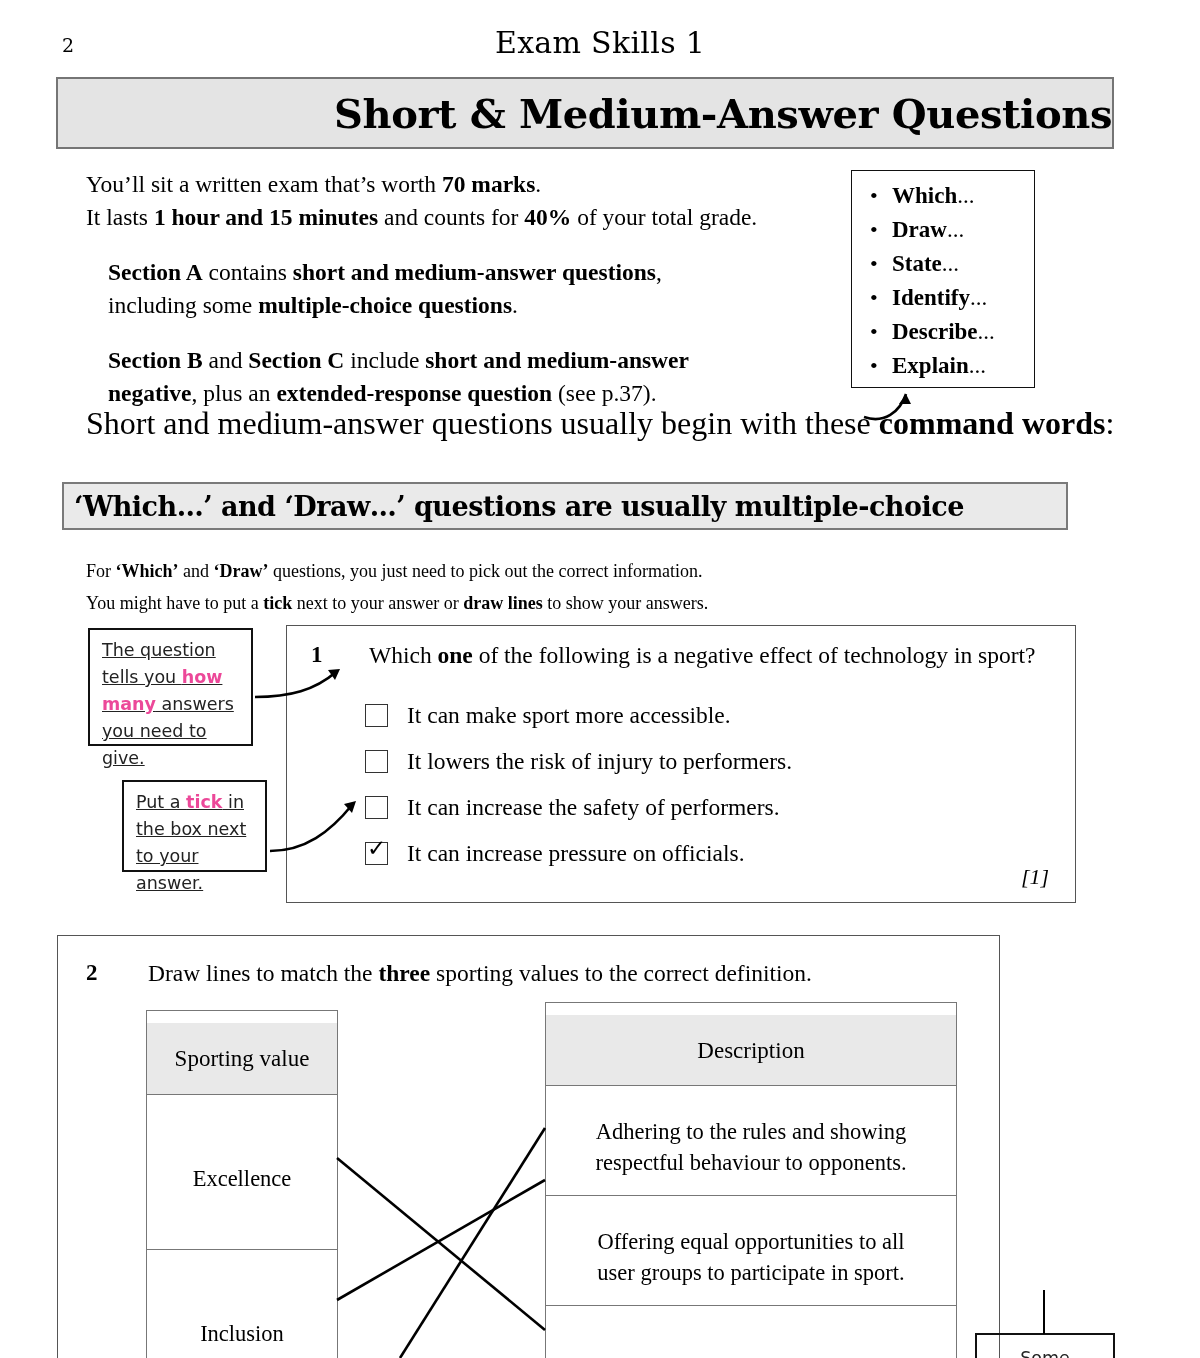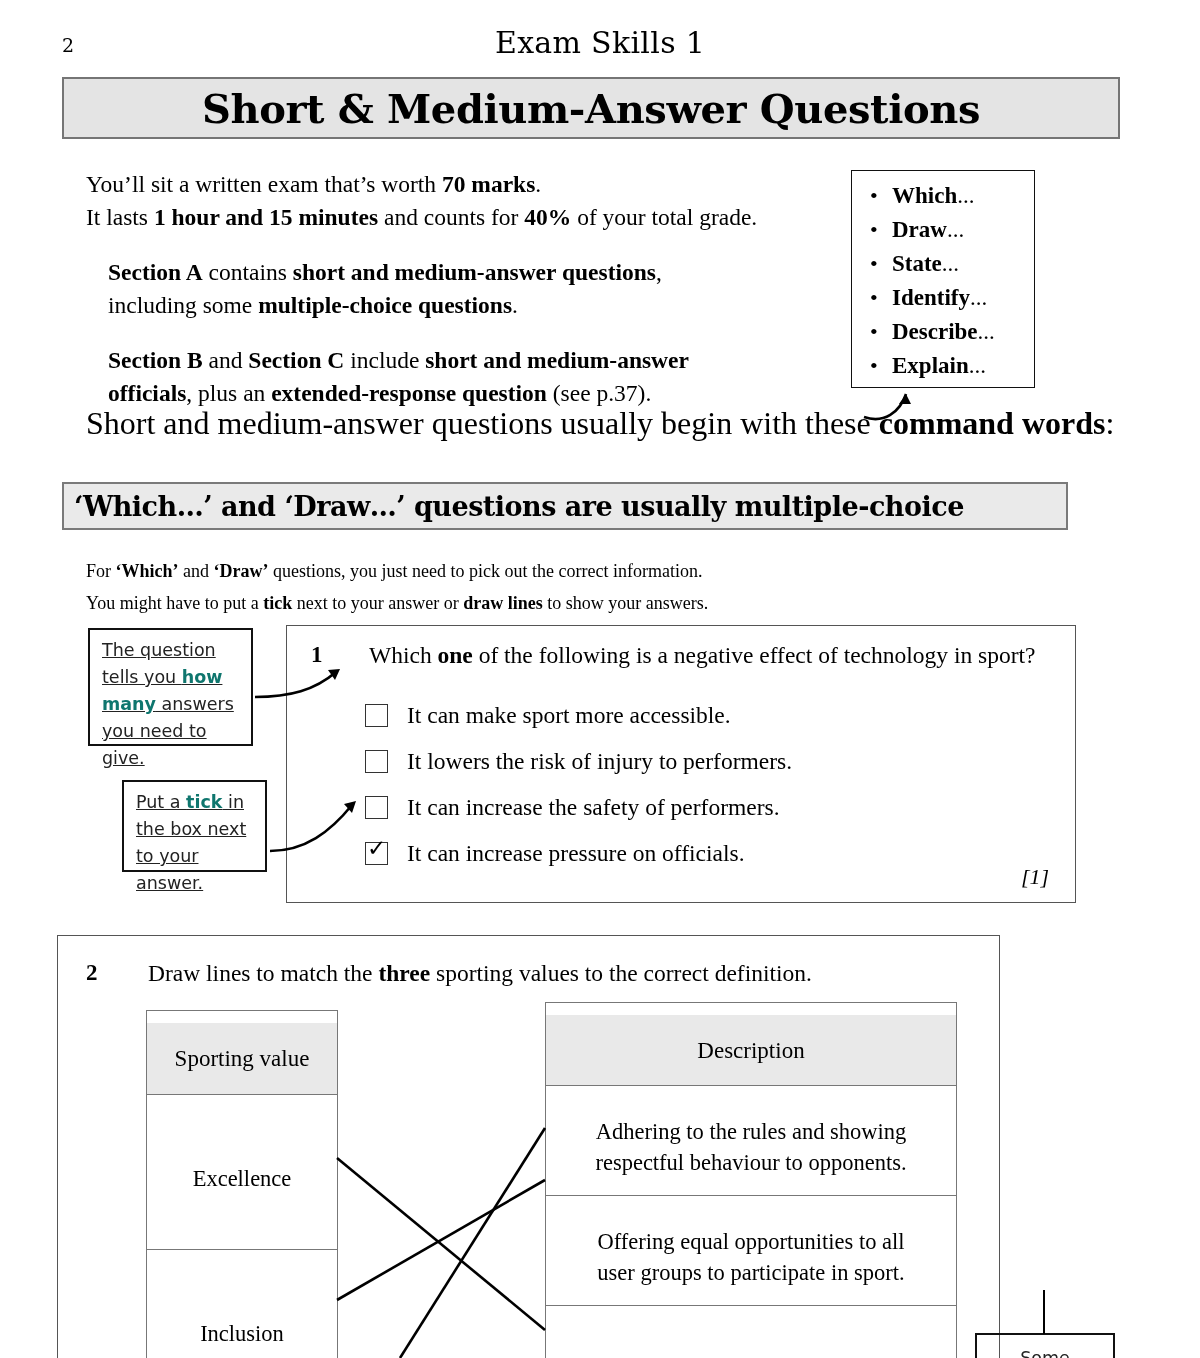--- a/index.html
+++ b/index.html
@@ -39,30 +39,30 @@
     width: 1200px;
     text-align: center;
     font-family: "DejaVu Serif", serif;
     font-size: 30px;
     letter-spacing: 0.3px;
   }
 
   
   .title-bar {
     position: absolute;
-    left: 62px;
+    left: 56px;
     top: 77px;
     width: 1058px;
-    height: 62px;
+    height: 72px;
     background: #e4e4e4;
     border: 2px solid #757575;
     box-sizing: border-box;
     display: flex;
     align-items: center;
-    justify-content: center;
+    justify-content: flex-end;
   }
   .title-bar-text {
     font-family: "DejaVu Serif", serif;
     font-weight: bold;
     font-size: 40px;
     letter-spacing: -0.4px;
     white-space: nowrap;
   }
 
   
@@ -220,21 +220,21 @@
     position: absolute;
     border: 2px solid #111;
     box-sizing: border-box;
     font-family: "DejaVu Sans", sans-serif;
     font-size: 17.5px;
     line-height: 27px;
     color: #222;
     padding: 7px 12px;
     text-decoration: underline;
   }
-  .callout b { font-weight: bold; color: #0f766e; }
+  .callout b { font-weight: bold; color: #ec4899; }
 
   #callout-how-many {
     left: 88px;
     top: 628px;
     width: 165px;
     height: 118px;
   }
   #callout-tick {
     left: 122px;
     top: 780px;
@@ -338,21 +338,21 @@
   </div>
 
   <div class="intro">
     <p><span>You’ll sit a written exam that’s worth </span><b>70 marks</b><span>.</span></p>
     <p><span>It lasts </span><b>1 hour and 15 minutes</b><span> and counts for </span><b>40%</b><span> of your total grade.</span></p>
 
     <p class="indent gap-para"><b>Section A</b><span> contains </span><b>short and medium-answer questions</b><span>,</span></p>
     <p class="indent"><span>including some </span><b>multiple-choice questions</b><span>.</span></p>
 
     <p class="indent gap-para"><b>Section B</b><span> and </span><b>Section C</b><span> include </span><b>short and medium-answer</b></p>
-    <p class="indent"><b>officials</b><span>, plus an </span><b>extended-response question</b><span> (see p.37).</span></p>
+    <p class="indent"><b>negative</b><span>, plus an </span><b>extended-response question</b><span> (see p.37).</span></p>
   </div>
 
   <div class="lead-line"><span>Short and medium-answer questions usually begin with these </span><b>command words</b><span>:</span></div>
 
   <div class="command-box">
     <div class="command-row">
       <span class="command-bullet">•</span>
       <span class="command-word"><b>Which</b><span class="dots">...</span></span>
     </div>
     <div class="command-row">

